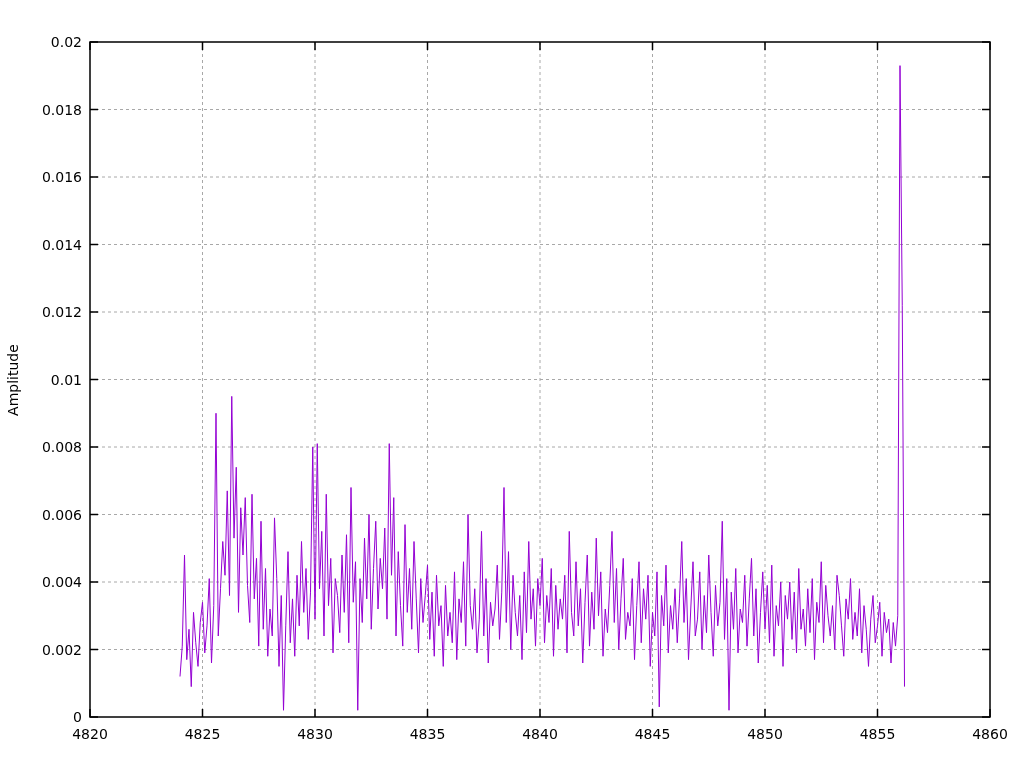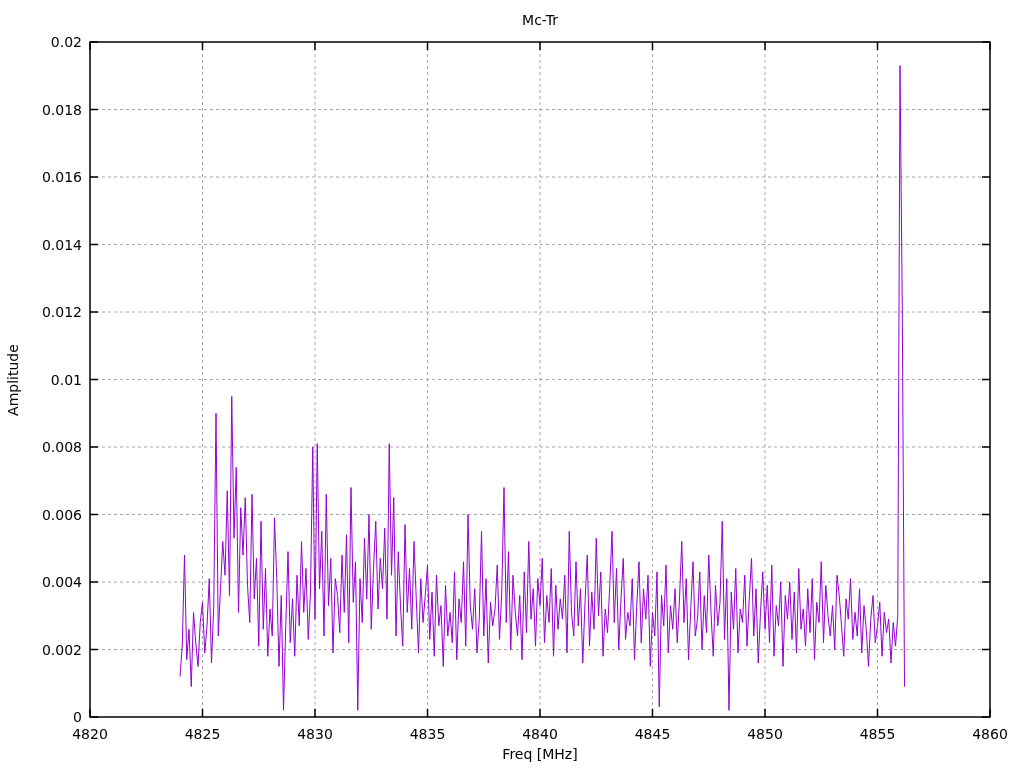--- a/index.html
+++ b/index.html
@@ -26,23 +26,21 @@
   }
   svg text {
     font-family: "DejaVu Sans", "Liberation Sans", sans-serif;
     font-size: 14px; fill: #000000;
   }
 </style>
 </head>
 <body>
 
 <div>
-  <div class="chart-title">Mc-Tr</div>
   <div class="y-axis-label">Amplitude</div>
-  <div class="x-axis-label">Freq [MHz]</div>
   <svg id="plot-svg" width="1024" height="768">
       <g stroke="#a8a8a8" stroke-width="1" stroke-dasharray="3,3">
         <line x1="202.5" y1="42" x2="202.5" y2="717"></line>
         <line x1="315" y1="42" x2="315" y2="717"></line>
         <line x1="427.5" y1="42" x2="427.5" y2="717"></line>
         <line x1="540" y1="42" x2="540" y2="717"></line>
         <line x1="652.5" y1="42" x2="652.5" y2="717"></line>
         <line x1="765" y1="42" x2="765" y2="717"></line>
         <line x1="877.5" y1="42" x2="877.5" y2="717"></line>
         <line x1="90" y1="649.5" x2="990" y2="649.5"></line>

